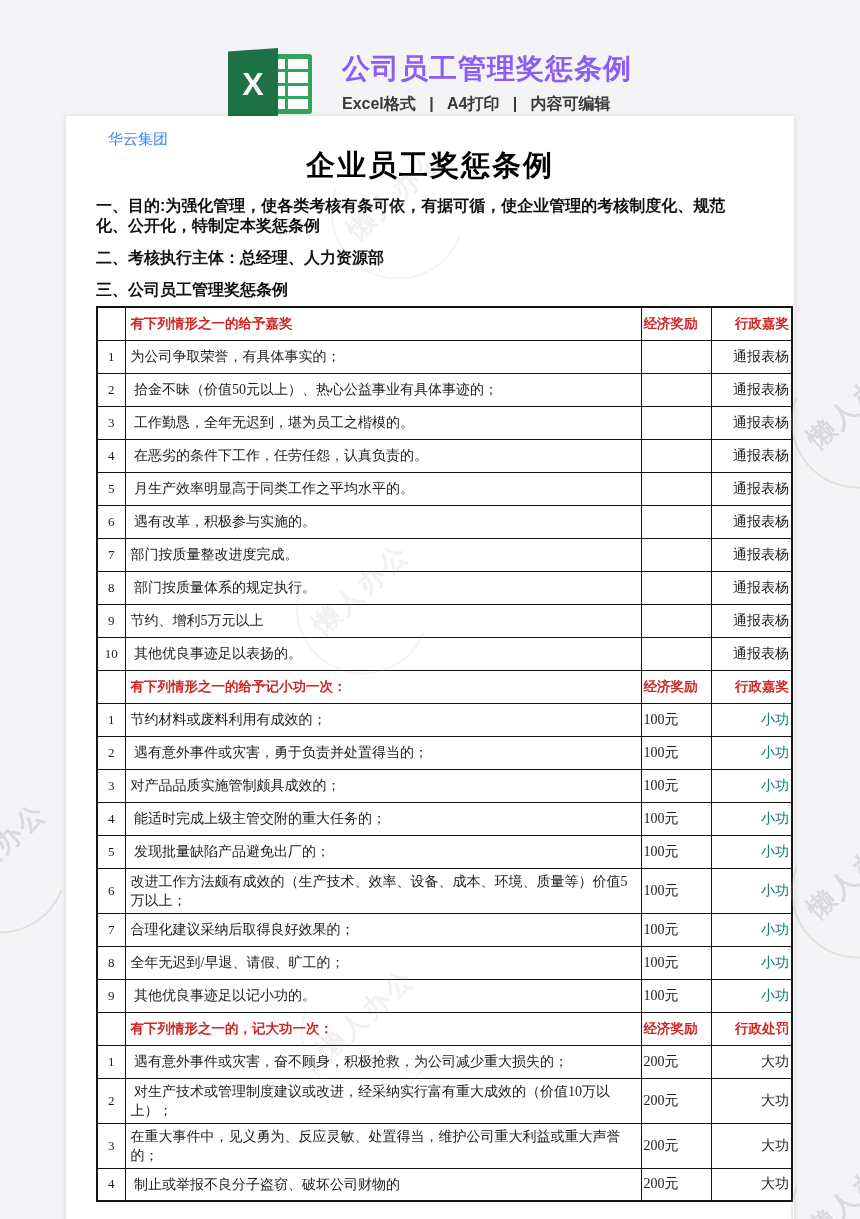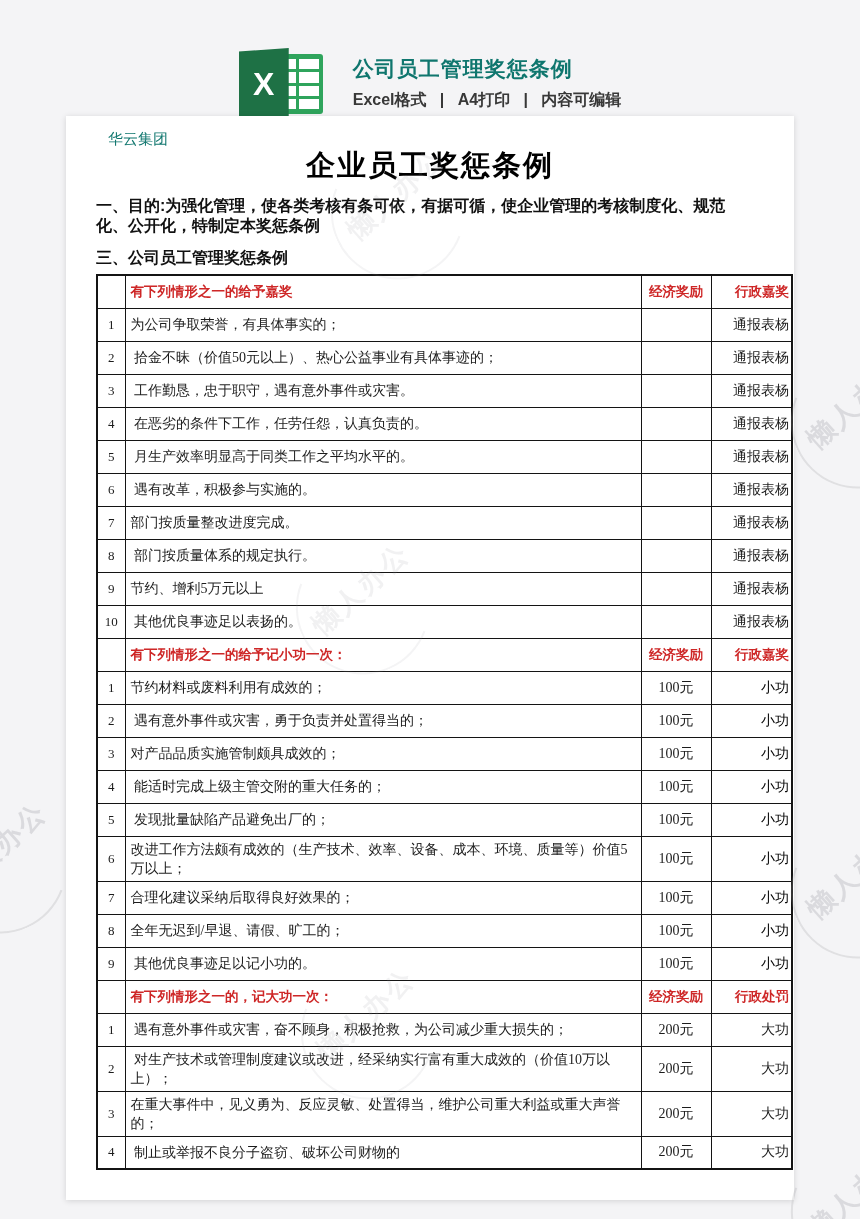--- a/index.html
+++ b/index.html
@@ -22,34 +22,34 @@
   .xl-sheet i{background:#ffffff;display:block;}
   .xl-plate{
     position:absolute;left:0;top:0;width:50px;height:72px;background:#1e7145;
     clip-path:polygon(0 5%,100% 0,100% 100%,0 95%);
     display:flex;align-items:center;justify-content:center;
   }
   .xl-plate span{color:#fff;font-weight:bold;font-size:32px;line-height:1;
     font-family:"Liberation Sans",sans-serif;}
   .header-text{display:flex;flex-direction:column;}
   .site-title{
-    color:#0f766e;font-size:21px;font-weight:bold;letter-spacing:1px;line-height:1.15;
+    color:#8b5cf6;font-size:28px;font-weight:bold;letter-spacing:1px;line-height:1.15;
   }
   .site-subtitle{
     margin-top:9px;color:#383838;font-size:16px;font-weight:bold;white-space:pre;
   }
   
   .page{
     position:relative;width:728px;margin:0 auto;background:#ffffff;
     min-height:1060px;box-sizing:border-box;padding:6px 0 30px 0;
     box-shadow:0 1px 6px rgba(0,0,0,0.14);
   }
   .company{
     margin:8px 0 0 42px;font-family:Liberation Serif, serif;
-    font-size:15px;color:#0f766e;line-height:18px;
+    font-size:15px;color:#3b82f6;line-height:18px;
   }
   .doc-title{
     margin:2px 0 0 0;text-align:center;font-family:"Liberation Serif","DejaVu Serif",serif;
     font-size:29px;font-weight:bold;color:#000;line-height:30px;letter-spacing:2px;
   }
   .para{
     margin:16px 56px 0 30px;font-size:16px;font-weight:bold;color:#111;
     line-height:20px;
   }
   .para.tight{margin-top:12px;}
@@ -57,28 +57,28 @@
   table.reg{
     margin:6px 0 0 30px;border-collapse:collapse;table-layout:fixed;width:695px;
     border:2px solid #141414;
     font-family:"Liberation Serif","DejaVu Serif",serif;font-size:14px;color:#1c1c1c;
   }
   table.reg td{border:1px solid #141414;vertical-align:middle;box-sizing:border-box;}
   table.reg tr{height:33px;}
   tr.section-header-row{height:35px;}
   td.num{text-align:center;font-size:13px;padding:0 2px;}
   td.desc{padding:3px 4px 3px 5px;line-height:19px;white-space:pre-wrap;}
-  td.eco{text-align:center;padding:0 2px;}
+  td.eco{text-align:left;padding:0 2px;}
   td.adm{text-align:right;padding:0 2px;}
   tr.section-header-row td{
     font-family:"Liberation Sans","DejaVu Sans",sans-serif;
     font-weight:bold;color:#ce2727;font-size:13.5px;
   }
   tr.section-header-row td.desc{white-space:normal;}
-  td.adm.minor{color:#000000;}
+  td.adm.minor{color:#0f766e;}
   
   .wm{
     position:absolute;pointer-events:none;font-size:27px;font-weight:bold;
     transform:rotate(-42deg);white-space:nowrap;z-index:5;
     font-family:"Liberation Sans","DejaVu Sans",sans-serif;letter-spacing:3px;
   }
   .wm::after{
     content:"";position:absolute;left:-18px;top:-34px;width:130px;height:130px;
     border-radius:50%;border:2px solid;
     border-color:transparent transparent currentColor currentColor;
@@ -109,20 +109,21 @@
   <div class="header-text">
     <div class="site-title">公司员工管理奖惩条例</div>
     <div class="site-subtitle">Excel格式   |   A4打印   |   内容可编辑</div>
   </div>
 </div>
 
 <div class="page">
   <div class="company">华云集团</div>
   <div class="doc-title">企业员工奖惩条例</div>
   <p class="para">一、目的:为强化管理，使各类考核有条可依，有据可循，使企业管理的考核制度化、规范化、公开化，特制定本奖惩条例</p>
+  <p class="para tight">二、考核执行主体：总经理、人力资源部</p>
   <p class="para tight">三、公司员工管理奖惩条例</p>
   <table class="reg">
     <colgroup>
       <col style="width:28px">
         <col style="width:516px">
         <col style="width:70px">
         <col style="width:81px">
     </colgroup>
     <tbody>
         <tr class="section-header-row">
@@ -138,21 +139,21 @@
           <td class="adm">通报表杨</td>
         </tr>
         <tr>
           <td class="num">2</td>
           <td class="desc"> 拾金不昧（价值50元以上）、热心公益事业有具体事迹的；</td>
           <td class="eco"></td>
           <td class="adm">通报表杨</td>
         </tr>
         <tr>
           <td class="num">3</td>
-          <td class="desc"> 工作勤恳，忠于职守，遇有意外事件或灾害。</td>
+          <td class="desc"> 工作勤恳，全年无迟到，堪为员工之楷模的。</td>
           <td class="eco"></td>
           <td class="adm">通报表杨</td>
         </tr>
         <tr>
           <td class="num">4</td>
           <td class="desc"> 在恶劣的条件下工作，任劳任怨，认真负责的。</td>
           <td class="eco"></td>
           <td class="adm">通报表杨</td>
         </tr>
         <tr>

